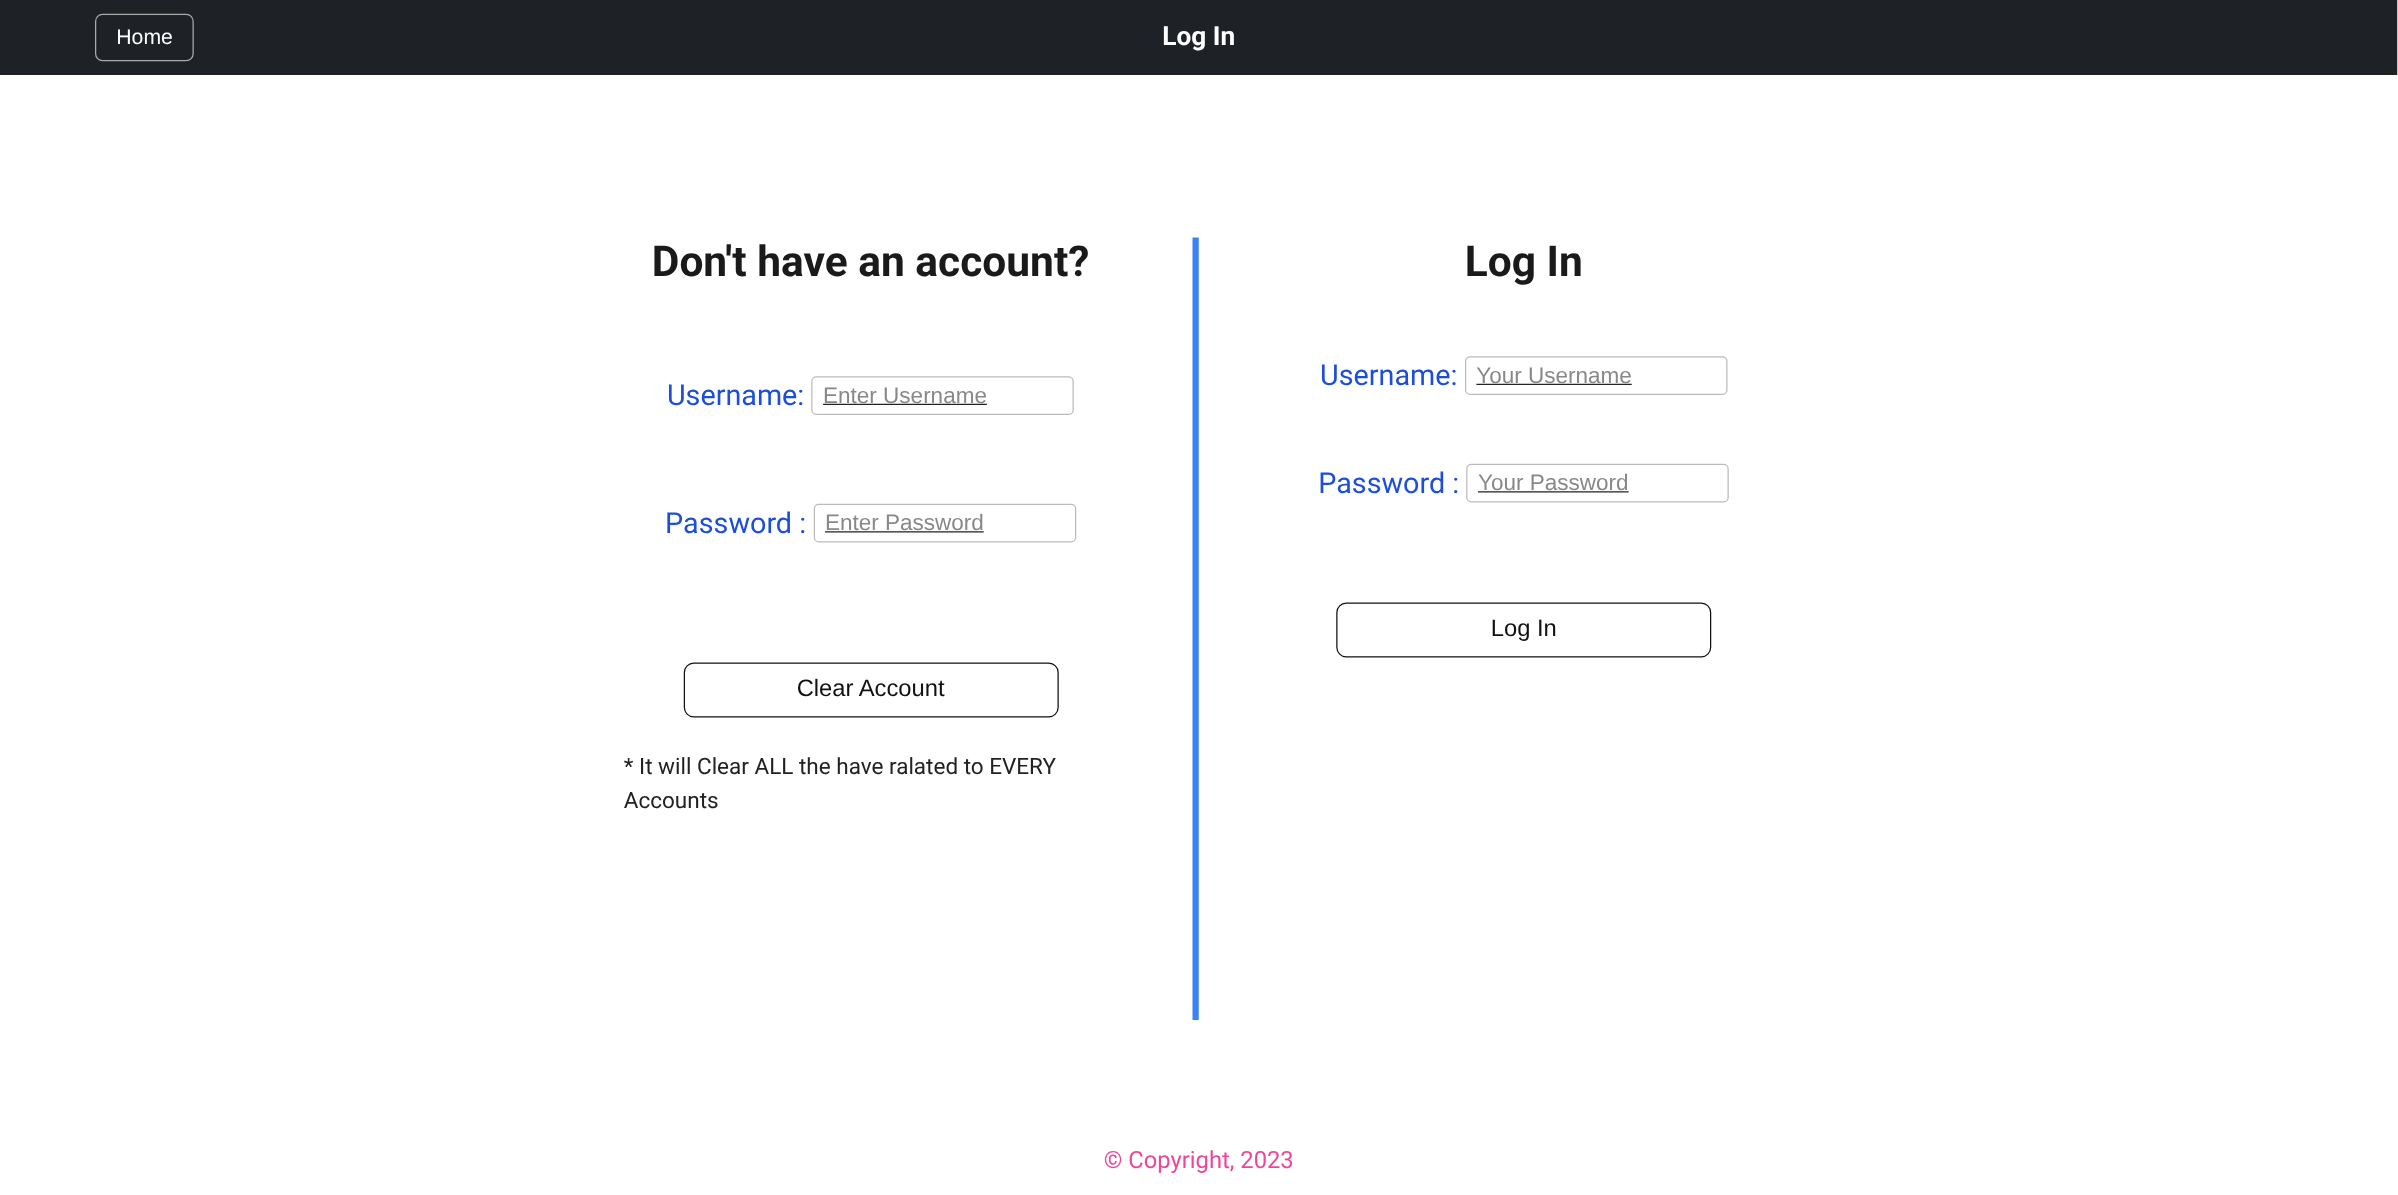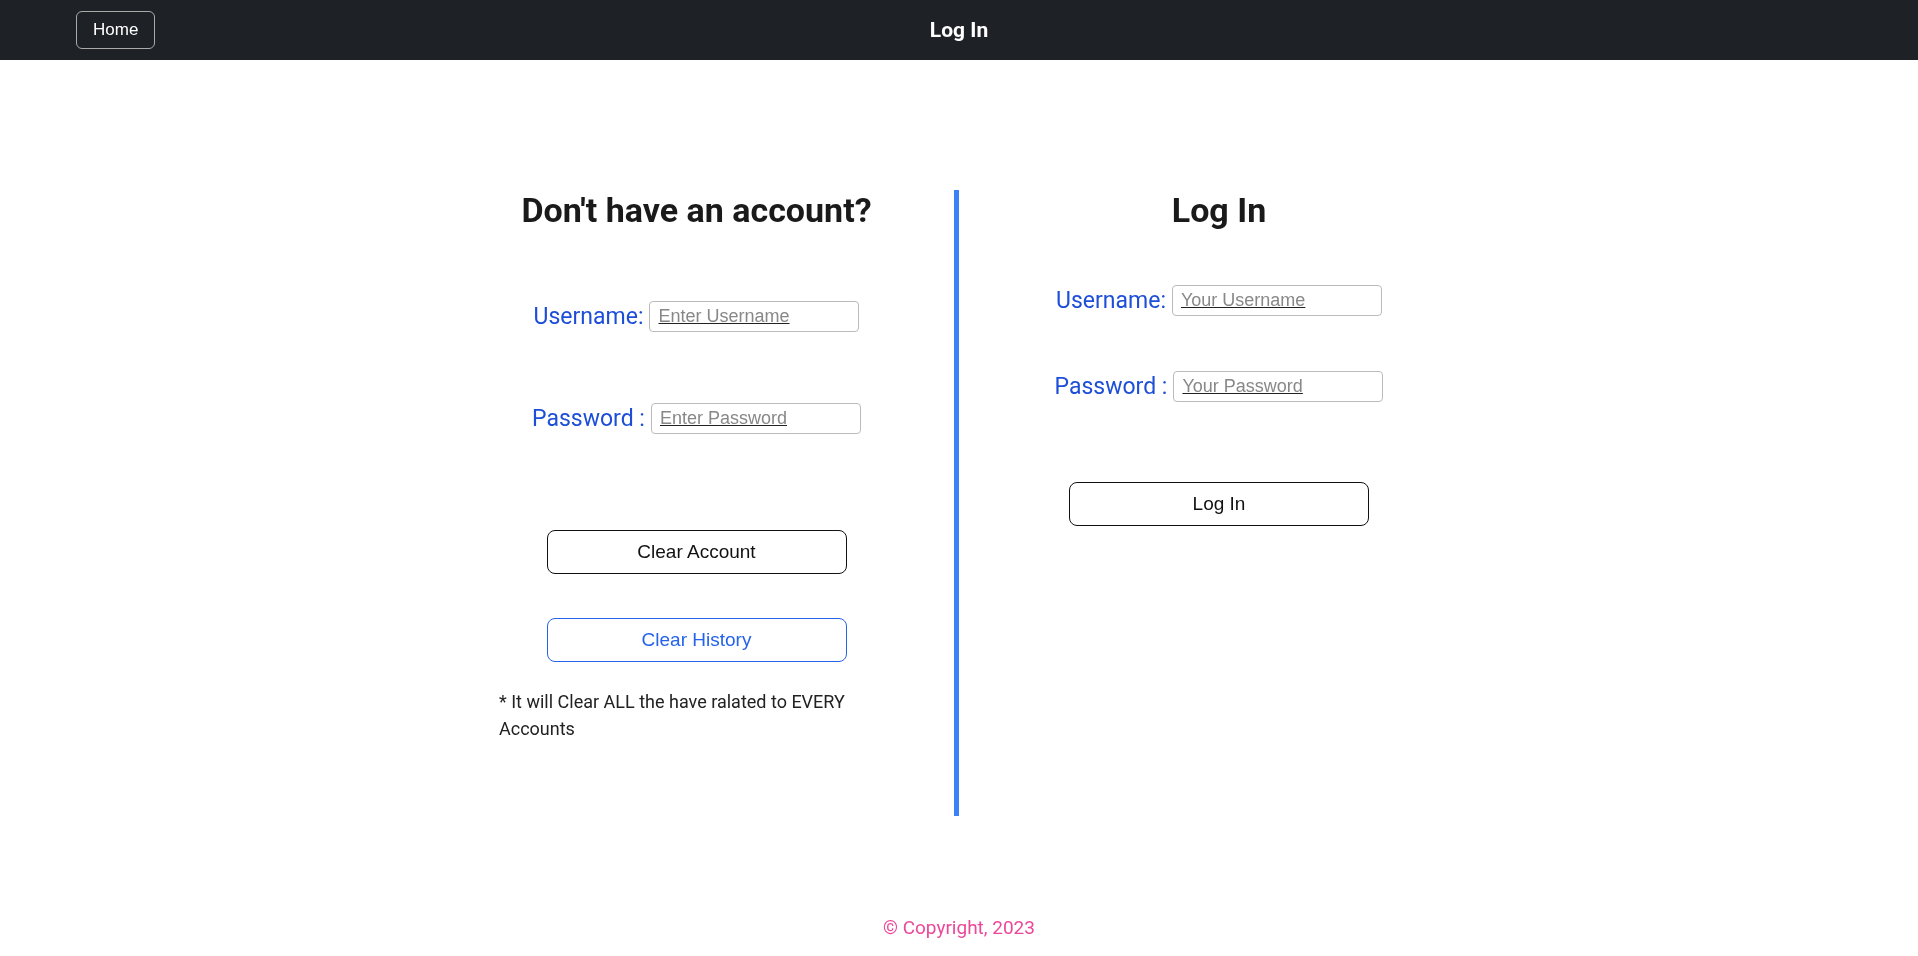--- a/index.html
+++ b/index.html
@@ -165,21 +165,20 @@
       <input type="text" placeholder="Enter Username" style="">
     </div>
 
     <div class="field-row">
       <label>Password :</label>
       <input type="password" placeholder="Enter Password" style="">
     </div>
 
     <button class="action-btn">Clear Account</button>
 
-    <button class="clear-btn">Clear History</button>
 
     <div class="warning">* It will Clear ALL the have ralated to EVERY Accounts</div>
   </div>
 
   <div class="panel">
     <h2>Log In</h2>
 
     <div class="field-row">
       <label>Username:</label>
       <input type="text" placeholder="Your Username" style="">

